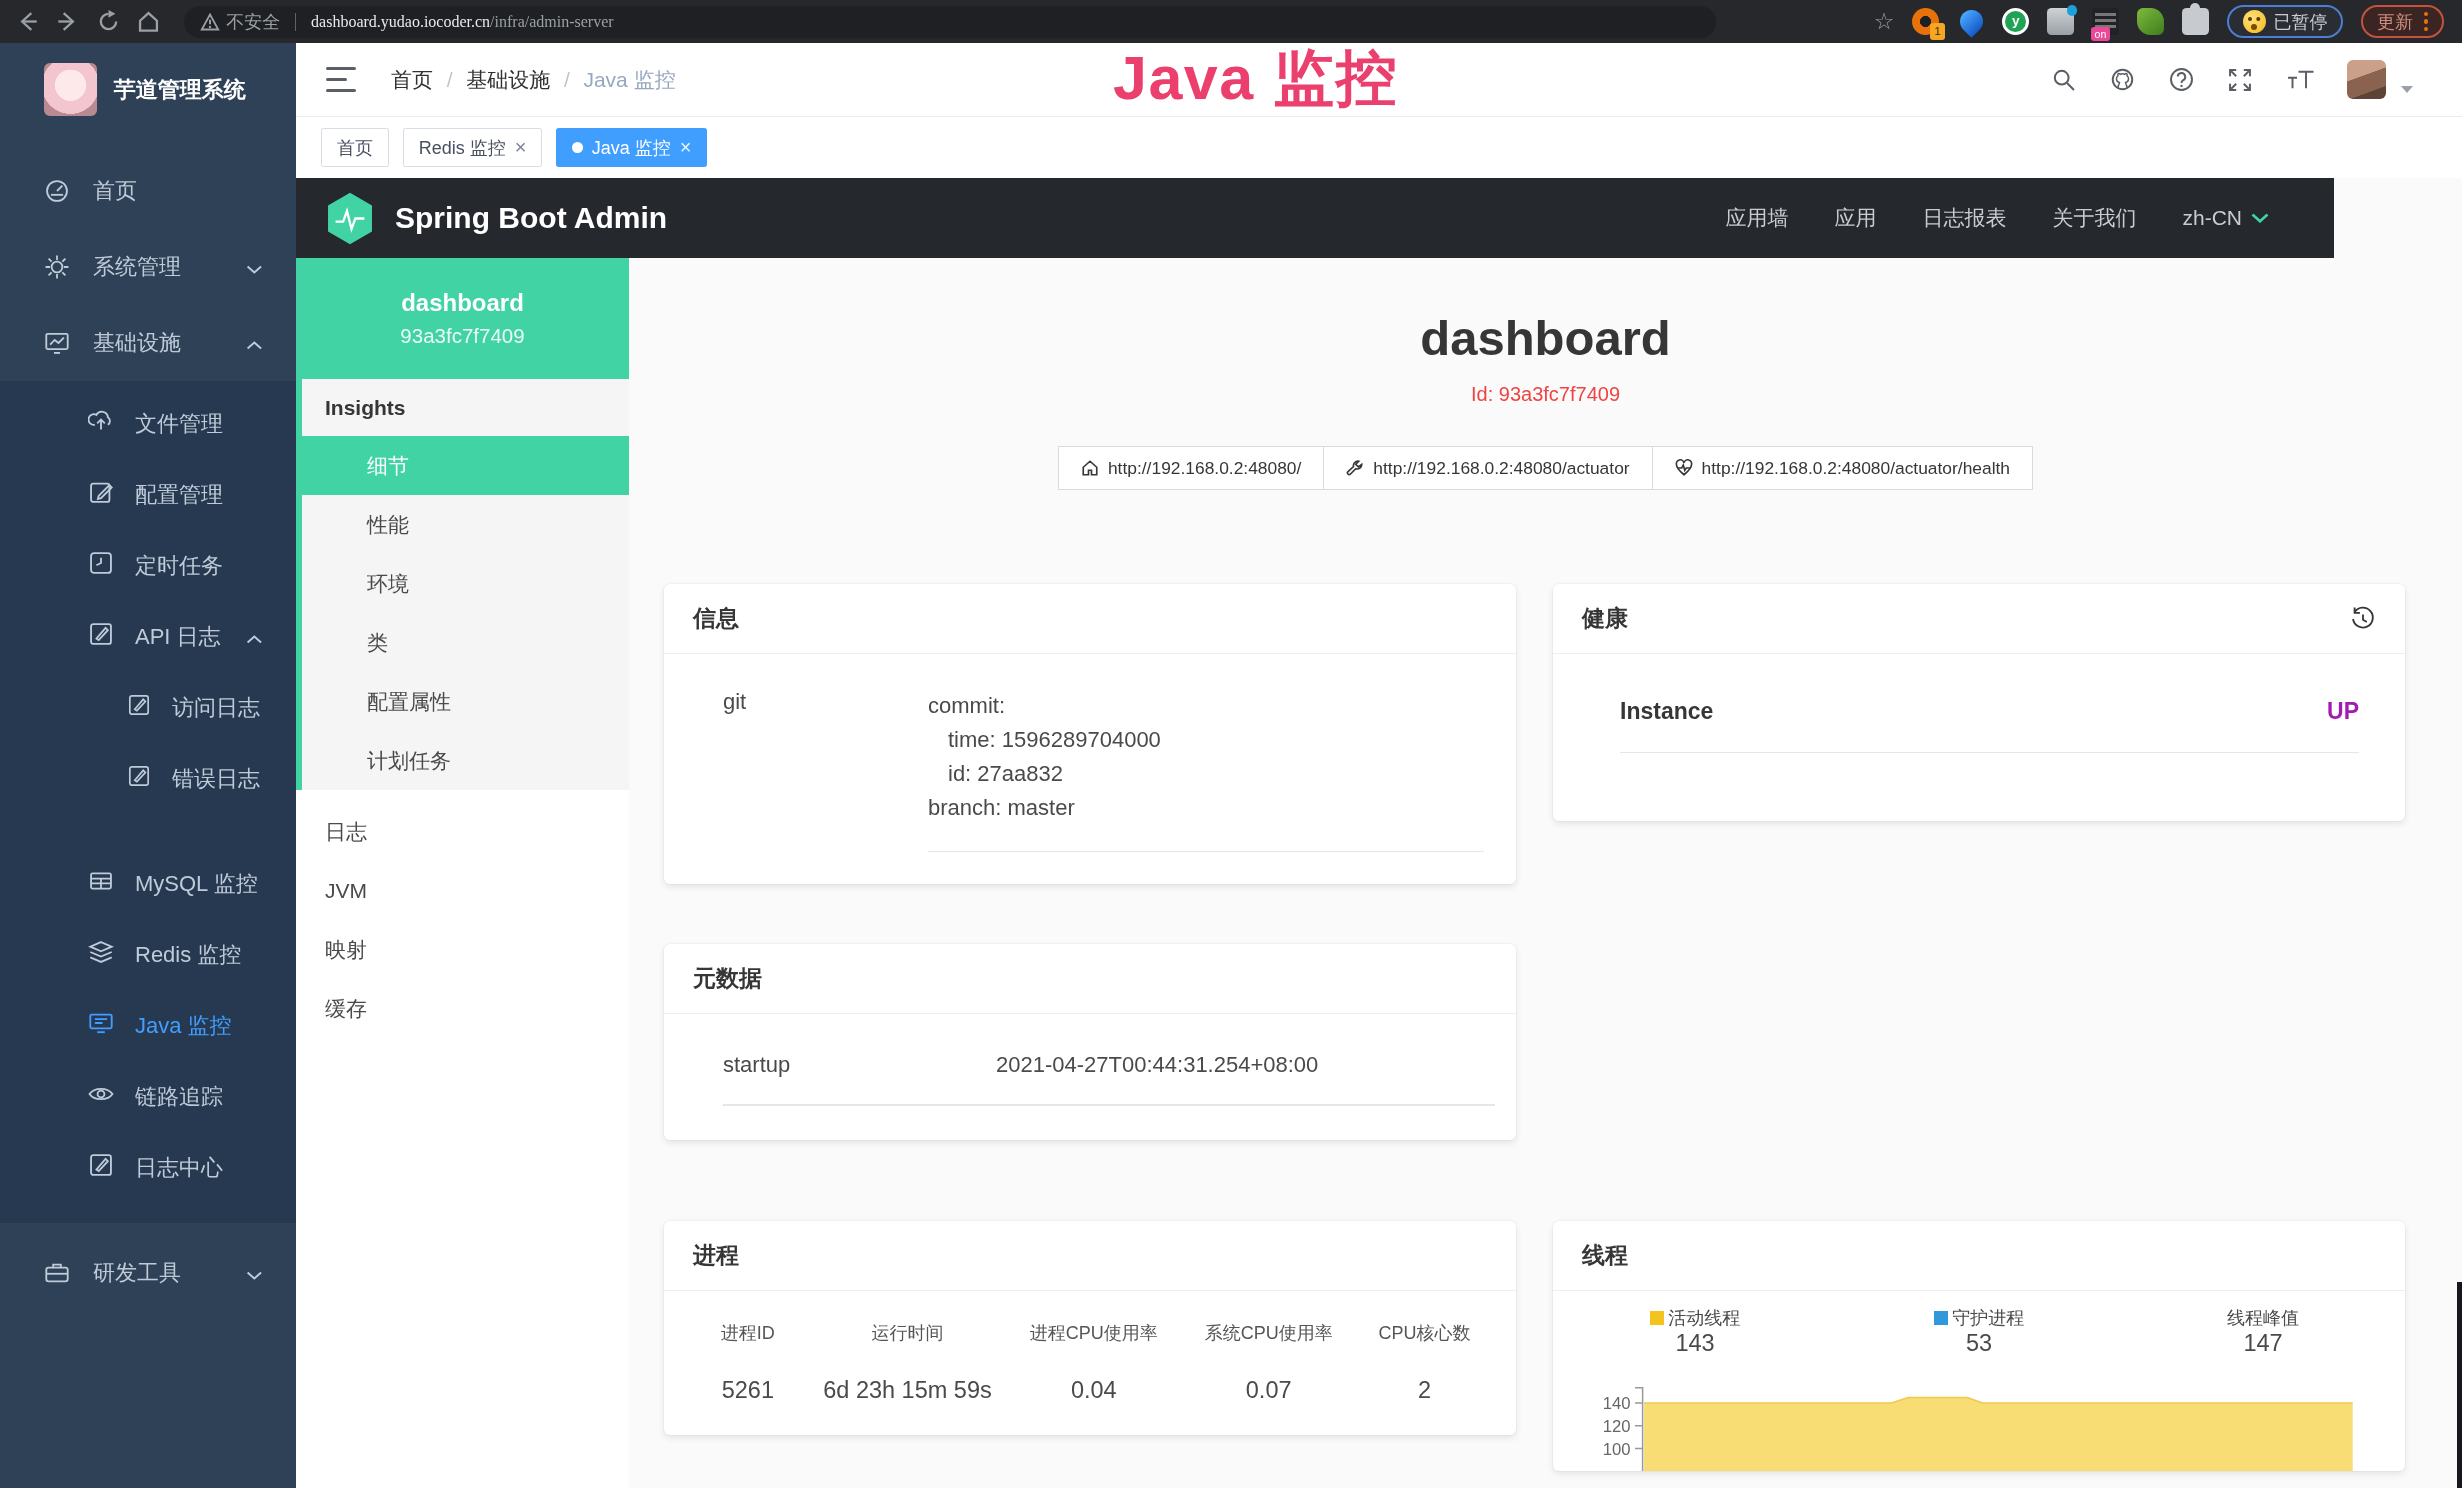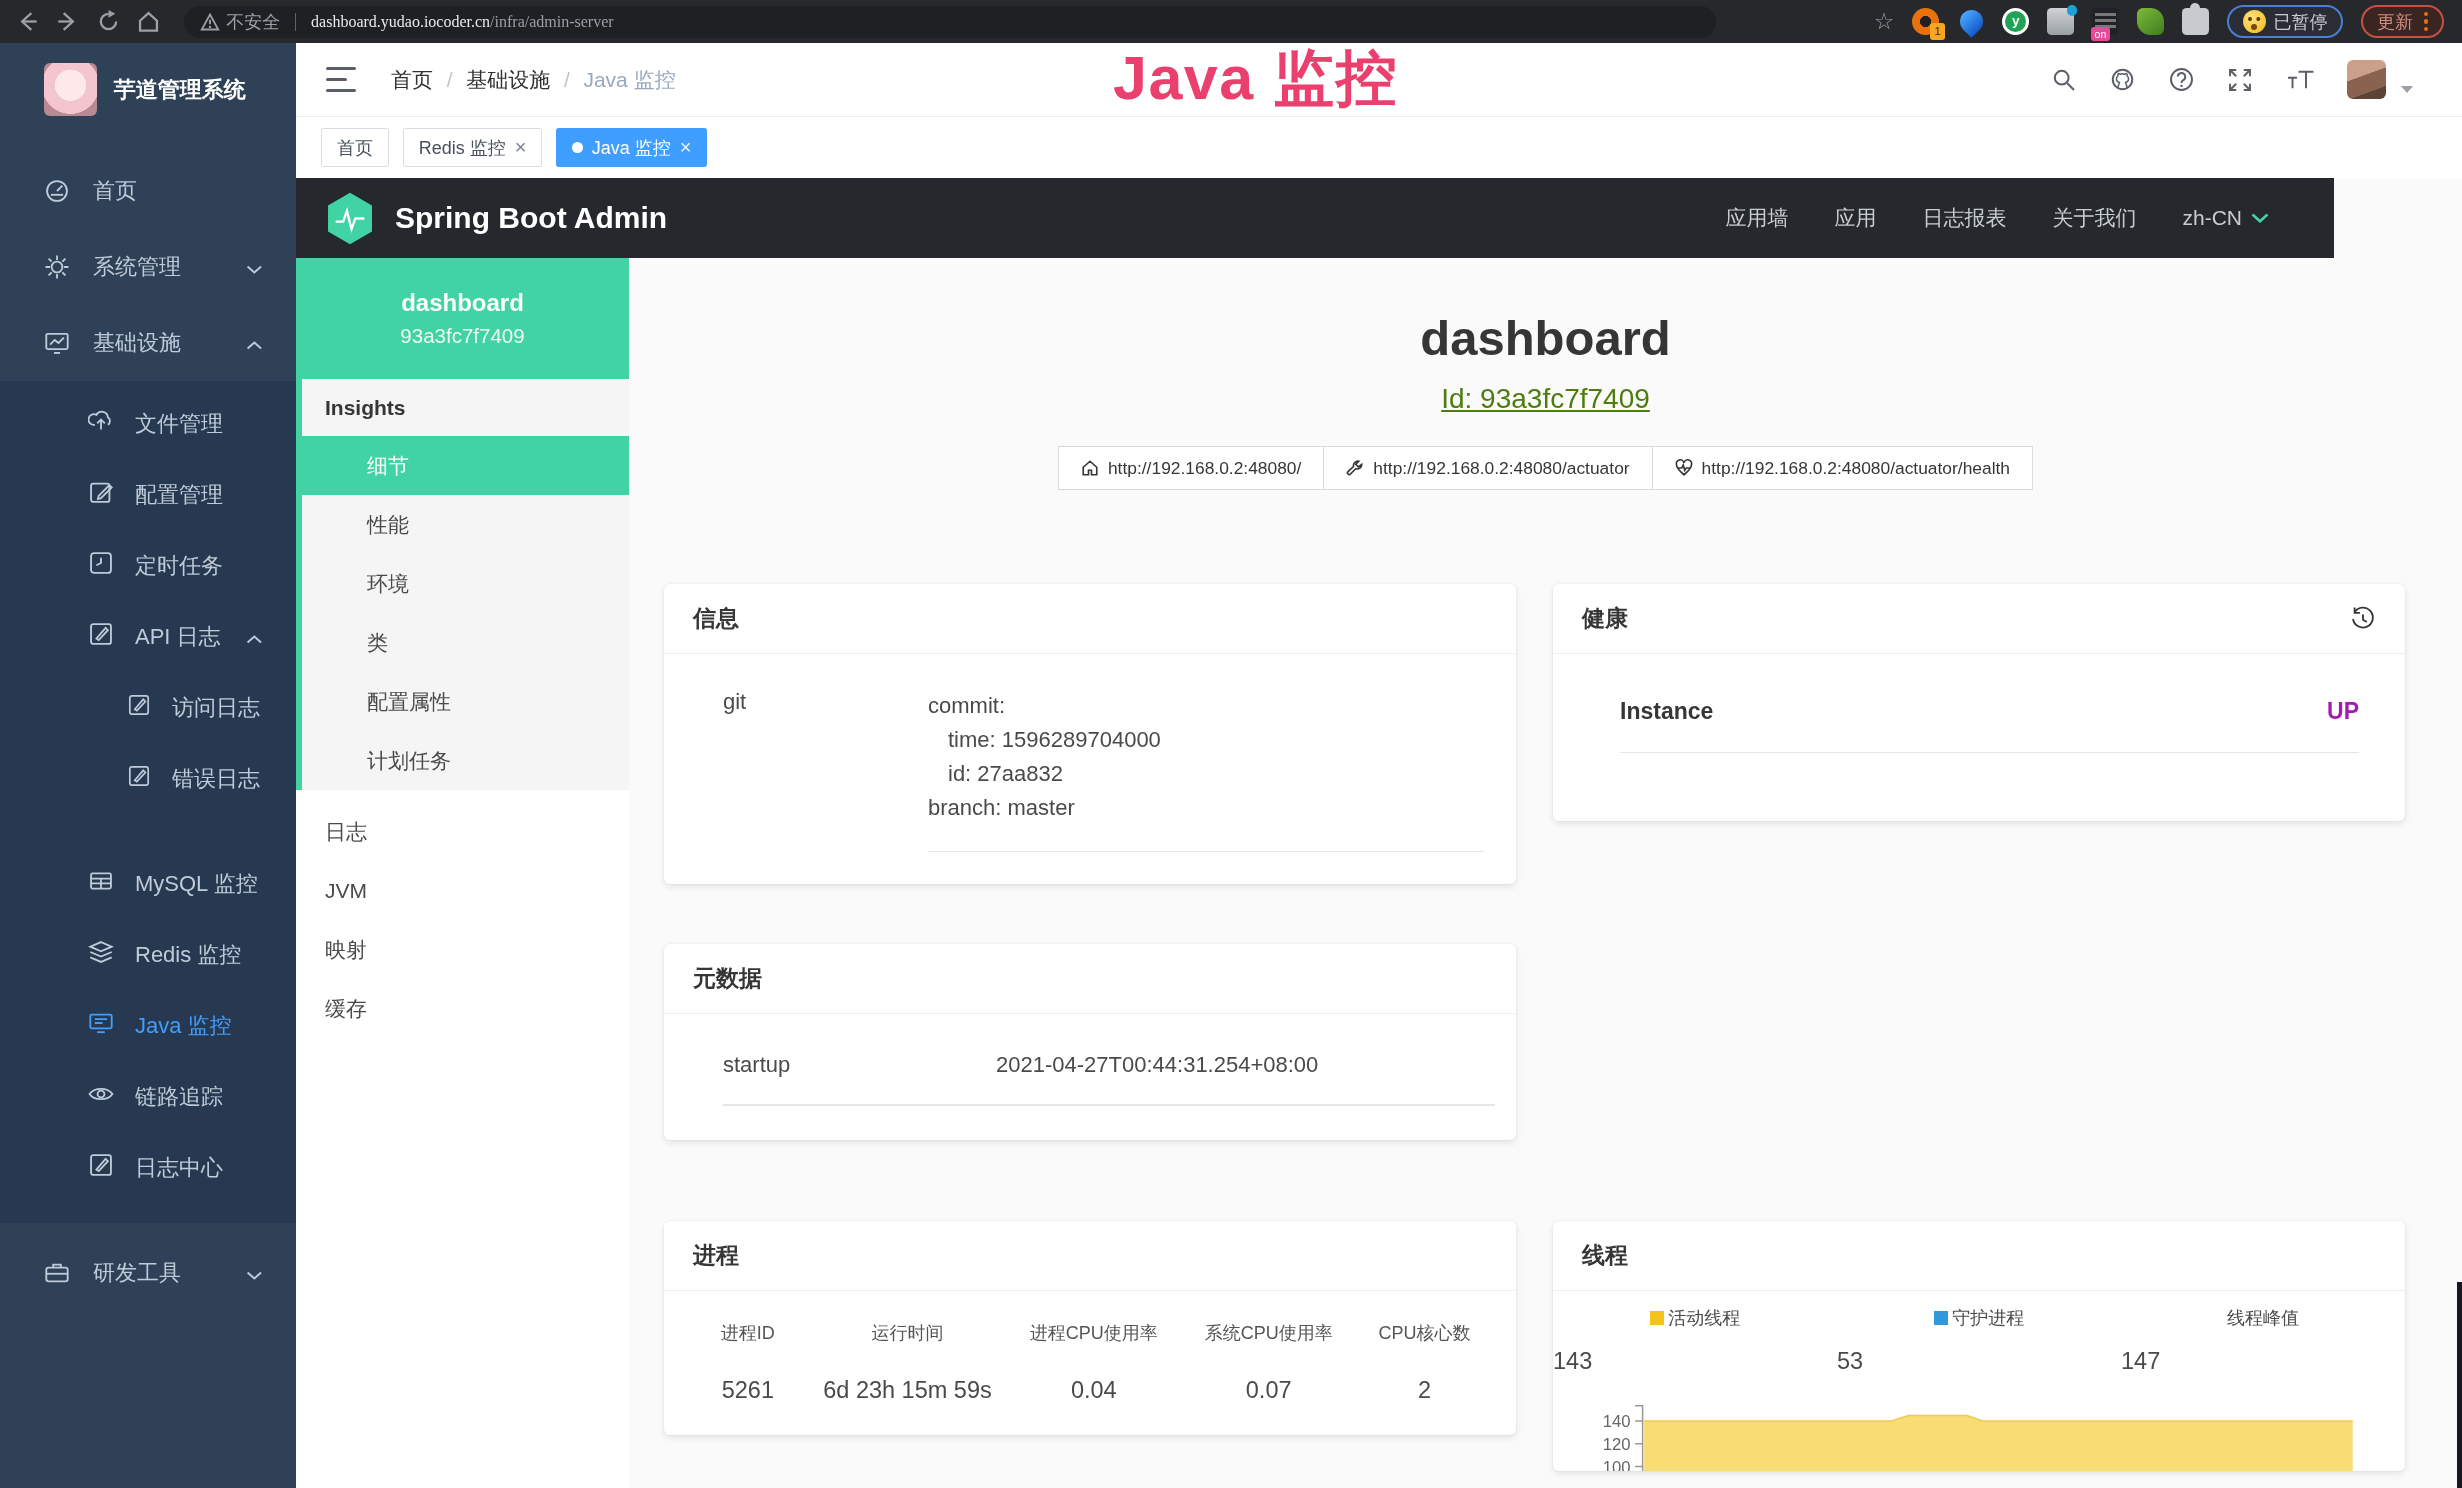--- a/index.html
+++ b/index.html
@@ -98,42 +98,42 @@
   .insights-head { height:57px; display:flex; align-items:center; padding-left:23px; font-size:21px; font-weight:bold; color:#363636; }
   .ins-item { height:59px; display:flex; align-items:center; padding-left:65px; font-size:21px; color:#4a4a4a; cursor:pointer; }
   .ins-item.active { background:#42d3a5; color:#fff; }
   .root-items { padding-top:12px; }
   .root-item { height:59px; display:flex; align-items:center; padding-left:29px; font-size:21px; color:#4a4a4a; cursor:pointer; }
 
   
   .sba-main { position:absolute; left:629px; top:258px; width:1833px; height:1231px; background:#fafafa; overflow:hidden; }
   .page-head { text-align:center; margin-top:52px; }
   .page-title { font-size:49px; font-weight:bold; color:#363636; }
-  .page-id { font-size:28px; color:#4d7c0f; margin-top:16.7px;text-decoration:underline; }
+  .page-id { font-size:20px; color:#ef4444; margin-top:16.7px; }
   .link-row { position:absolute; left:0; top:188px; width:100%; display:flex; justify-content:center; }
   .link-btn { display:flex; align-items:center; gap:9px; height:44px; background:#fff; border:0.8px solid #dbdbdb; padding:0 22px; font-size:17.4px; color:#363636; cursor:pointer; white-space:nowrap; }
   .link-btn + .link-btn { border-left:none; }
   .link-btn svg { stroke:#363636; fill:none; stroke-width:2.2; flex:0 0 auto; }
 
   .card { position:absolute; background:#fff; border-radius:6px; box-shadow:0 3px 7.6px rgba(10,10,10,.09), 0 0 0 0.8px rgba(10,10,10,.03); overflow:hidden; }
   .card-h { height:70px; display:flex; align-items:center; justify-content:space-between; padding:0 29px; border-bottom:1.5px solid #efefef; }
   .card-h .ct { font-size:23px; font-weight:bold; color:#363636; }
   .card-h svg { stroke:#363636; fill:none; stroke-width:2.4; }
   .kv-row { display:grid; grid-template-columns:205px 1fr; padding:35px 32px 0 59px; }
   .kv-key { font-size:22px; color:#4a4a4a; }
   .kv-val { font-size:22px; color:#4a4a4a; line-height:1.55; padding-bottom:26px; border-bottom:1.5px solid #e6e6e6; }
   .kv-val .ind { padding-left:20px; }
   .hrow { display:flex; justify-content:space-between; align-items:center; margin:44px 46px 0 67px; padding-bottom:27px; border-bottom:1.5px solid #e6e6e6; }
   .hrow .hk { font-size:23px; font-weight:bold; color:#363636; }
   .hrow .up { font-size:23px; font-weight:bold; color:#a21caf; }
   .meta-row { display:grid; grid-template-columns:273px 1fr; margin:0 21px 0 59px; padding:38px 0 26px 0; border-bottom:2.3px solid #e6e6e6; }
   .proc-grid { display:grid; grid-template-columns:0.8fr 1.3fr 1.15fr 1.15fr 0.9fr; text-align:center; padding:30px 23px 0 23px; row-gap:32px; }
   .proc-head { font-size:18px; color:#555; }
   .proc-val { font-size:23.5px; color:#4a4a4a; }
-  .stats-grid { display:grid; grid-template-columns:1fr 1fr 1fr; text-align:left; padding-top:15px; row-gap:18px; }
+  .stats-grid { display:grid; grid-template-columns:1fr 1fr 1fr; text-align:center; padding-top:15px; }
   .stat-label { font-size:18px; color:#4a4a4a; display:flex; align-items:center; justify-content:center; gap:4.6px; }
   .sq { width:13.7px; height:13.7px; display:inline-block; }
   .stat-val { font-size:23.5px; color:#4a4a4a; }
   .chart-wrap { margin-top:26px; padding-left:35px; }
   .tick { font-size:22px; fill:#666; }
 
   .win-edge { position:absolute; right:0; top:1282px; width:5.3px; height:207px; background:#16181d; }
 </style>
 </head>
 <body>

